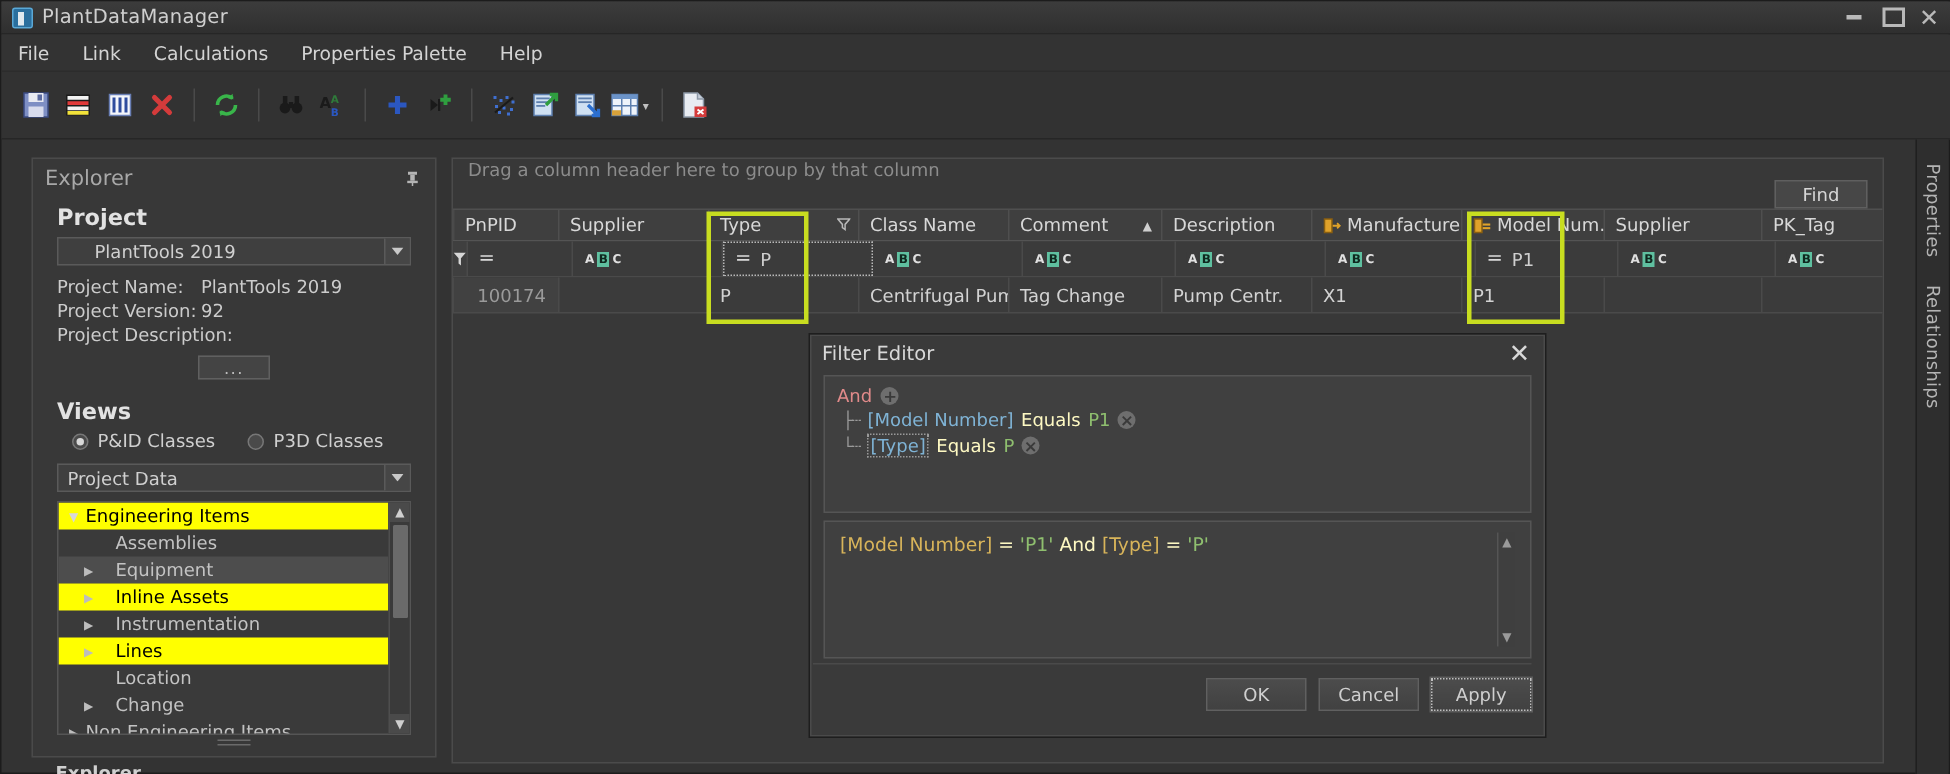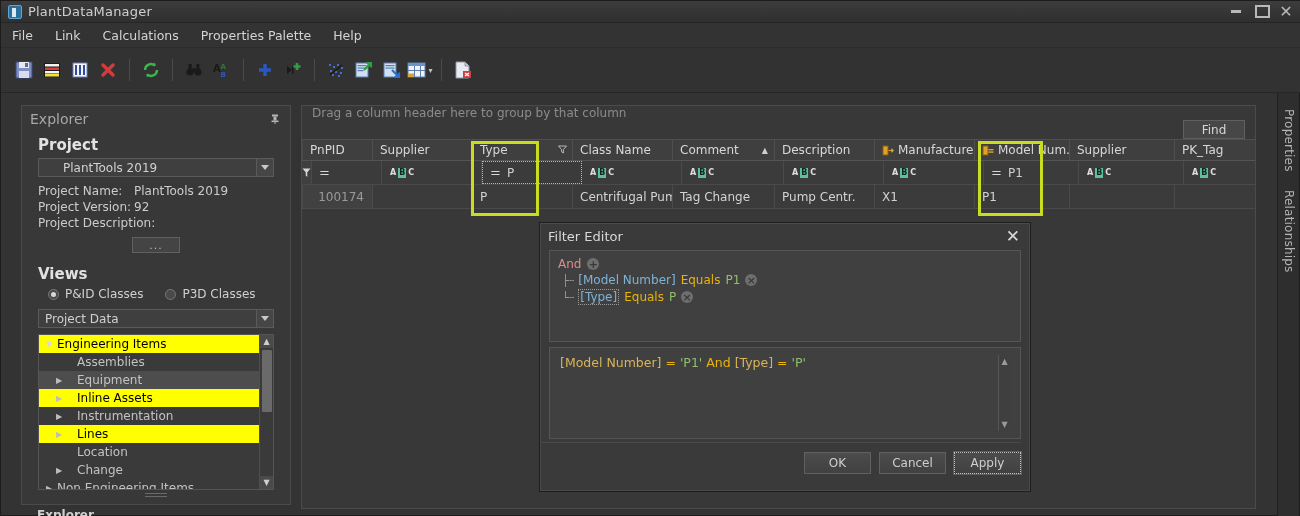--- a/index.html
+++ b/index.html
@@ -182,21 +182,21 @@
   }
   .fand { color:#e08a8a; display:flex; align-items:center; gap:6px; }
   .circ-btn {
     width:12px; height:12px; border-radius:50%; background:#6e6e6e; color:#3a3a3a;
     display:inline-flex; align-items:center; justify-content:center; font-size:11px; line-height:1; font-weight:bold;
   }
   .cond { display:flex; align-items:center; gap:5px; margin-top:2px; padding-left:4px; position:relative; }
   .cond .branch { color:#9a9a9a; font-family:"DejaVu Sans Mono", monospace; font-size:11px; letter-spacing:-1px; }
   .fld { color:#7fb3d5; }
   .fld.dot { border:1px dotted #9a9a9a; padding:0 1px; }
-  .op  { color:#eab308; }
+  .op  { color:#fef9c3; }
   .val { color:#8fbf6f; }
   .expr-area {
     margin: 5px 9px 0 9px; height: 92px; background:#404040; border:1px solid #555;
     padding: 7px 10px; font-size:12.5px; display:flex;
   }
   .expr-text { flex:1; }
   .expr-sb { width:12px; background:#3f3f3f; border-left:1px solid #555; position:relative; }
   .expr-sb .a { position:absolute; left:0; right:0; display:flex; justify-content:center; font-size:8px; color:#9a9a9a; }
   .expr-sb .a.t { top:2px; } .expr-sb .a.b { bottom:2px; }
   .dlg-btns { position:absolute; left:2px; right:9px; bottom:9px; height:40px; display:flex; align-items:center; justify-content:flex-end; gap:8px; border-top:1px solid #4a4a4a; }

